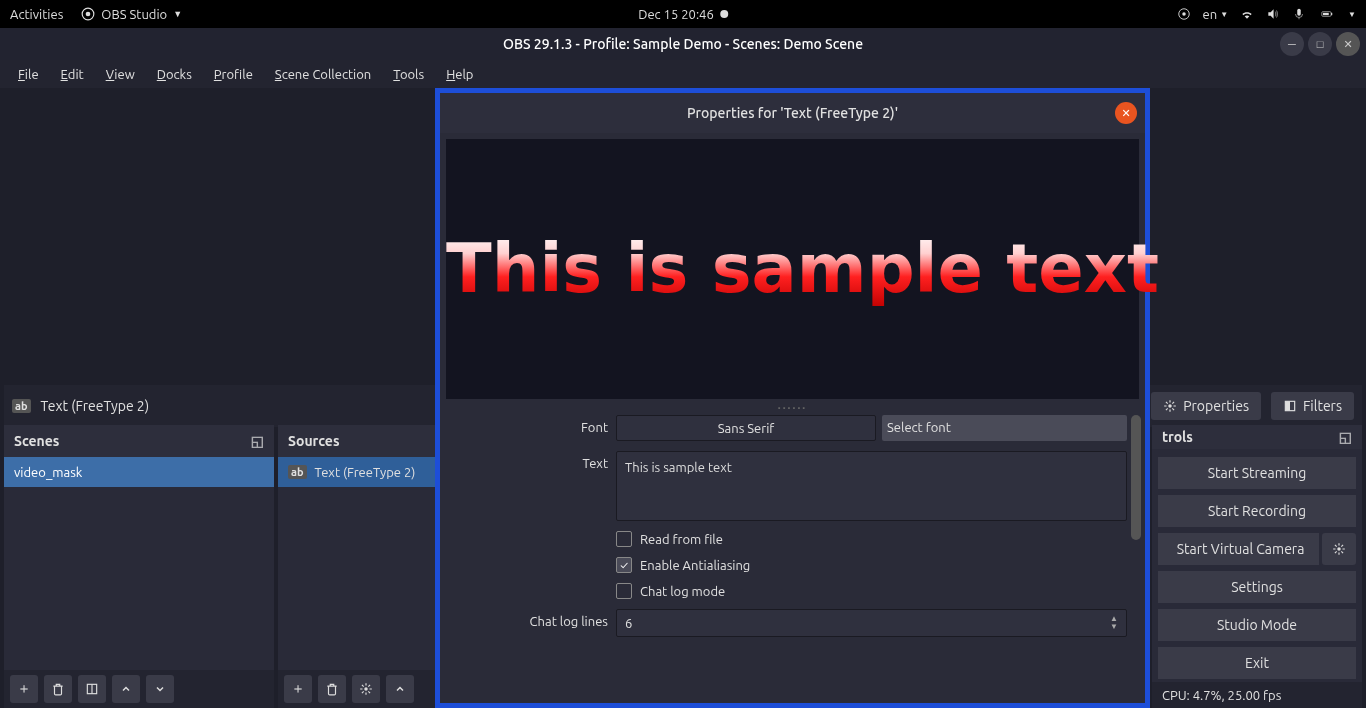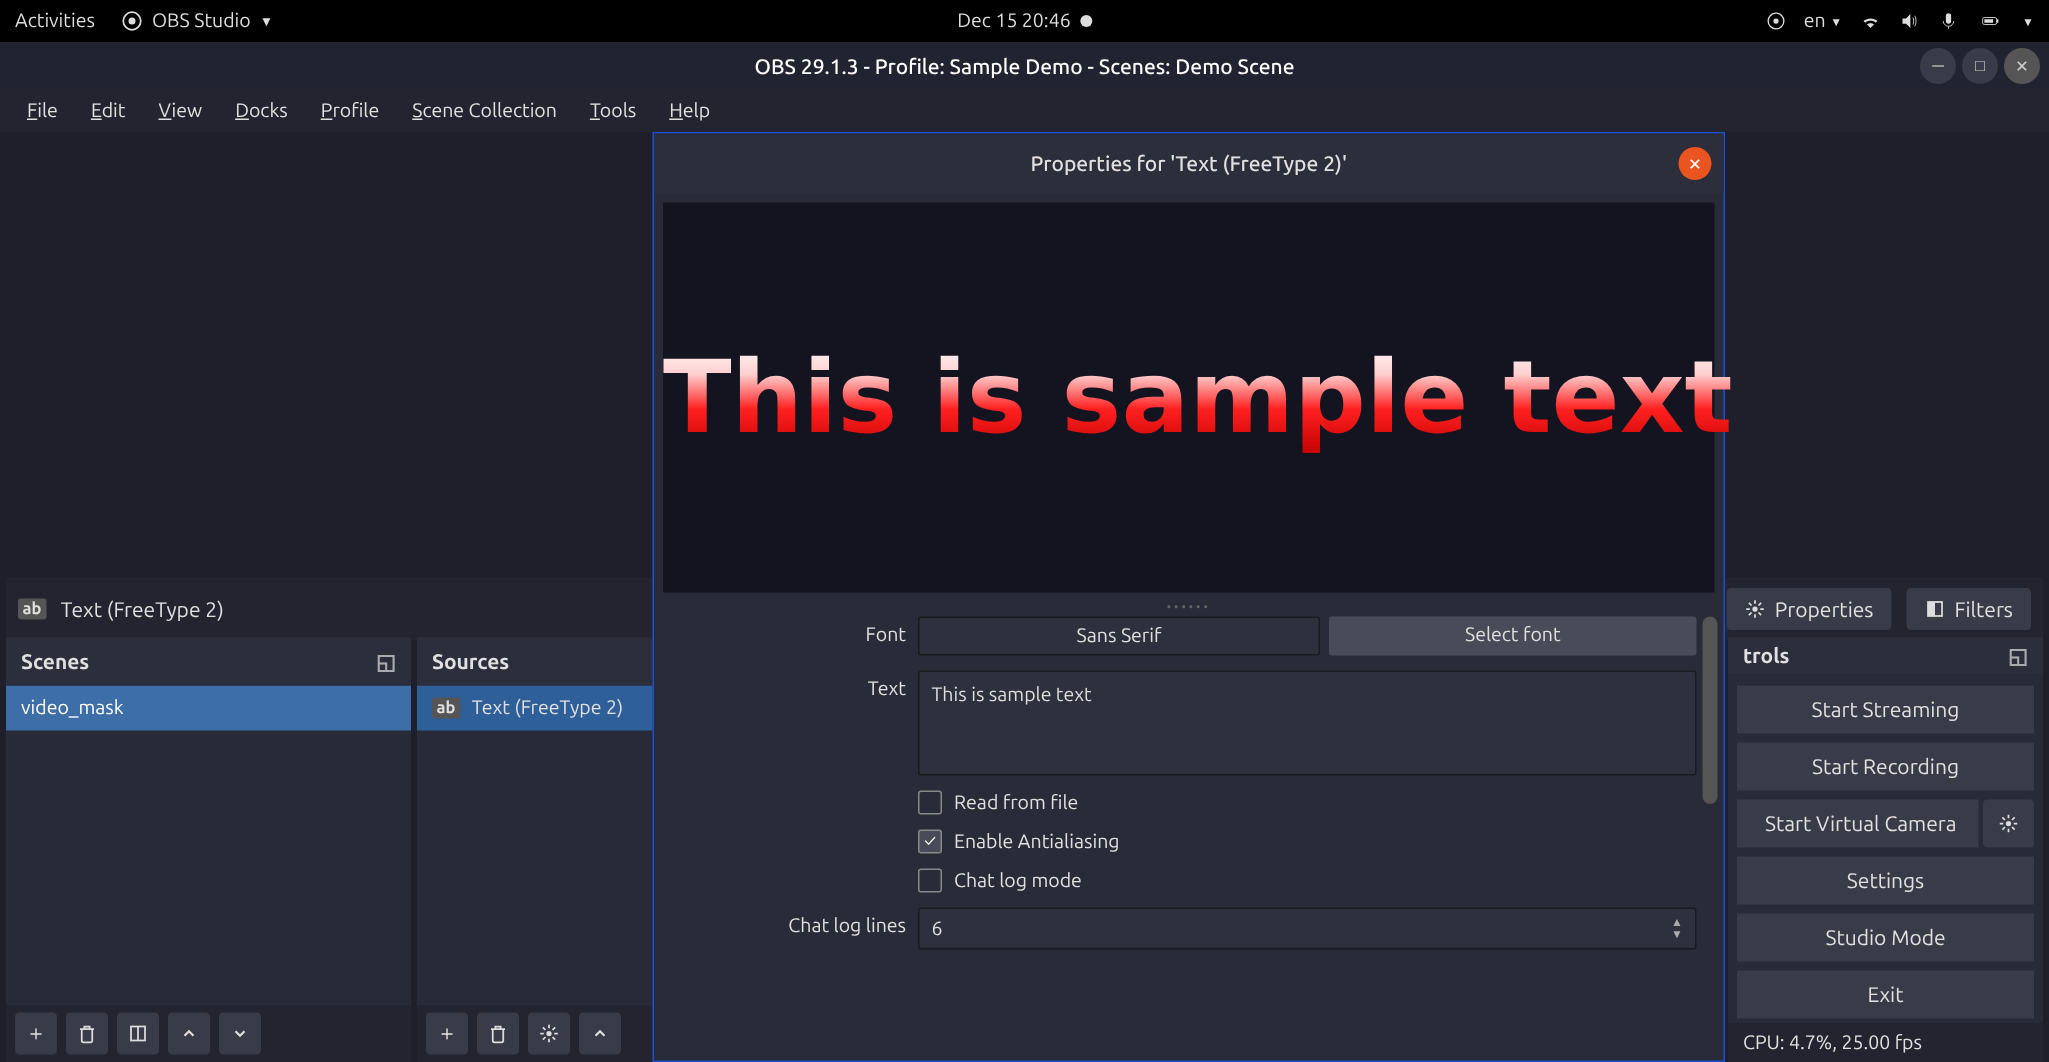--- a/index.html
+++ b/index.html
@@ -51,36 +51,36 @@
 
 
 .controls { position:absolute; right:4px; top:425px; width:210px; bottom:0; background:#292a38; display:flex; flex-direction:column;}
 .controls .ctrl-btn { background:#3a3b48; margin:3px 6px; padding:8px; text-align:center; border-radius:0; cursor:pointer; font-size:14px;}
 .controls .ctrl-row { display:flex; margin:3px 6px; gap:3px;}
 .controls .ctrl-row .ctrl-btn{flex:1; margin:0;padding-left:12px;}
 .controls .gear { width:34px; background:#3a3b48; display:flex; align-items:center; justify-content:center; border-radius:3px; cursor:pointer;}
 .status-line { margin-top:auto; padding:6px 10px; font-size:13px; background:#232430;}
 
 
-.dialog-backdrop { position:absolute; top:88px; left:435px; width:715px; height:620px; background:#2a2b38; border:1px solid #1d4ed8; z-index:100; display:flex; flex-direction:column;}
+.dialog-backdrop { position:absolute; top:88px; left:435px; width:715px; height:620px; background:#2a2b38; border:5px solid #1d4ed8; z-index:100; display:flex; flex-direction:column;}
 .dlg-title { height:40px; background:#2d2e3c; display:flex; align-items:center; justify-content:center; font-weight:500; font-size:14px; position:relative;}
 .dlg-close { position:absolute; right:8px; width:22px; height:22px; border-radius:50%; background:#e95420; display:flex; align-items:center; justify-content:center; color:#fff; font-size:11px; cursor:pointer;}
 .dlg-preview { height:260px; background:#131420; margin:6px; display:flex; align-items:center; justify-content:center;}
 .preview-text-container{ width:100%; text-align:center; }
 .preview-text { font-size:67px; font-weight:bold; font-family: "DejaVu Sans", sans-serif; letter-spacing:0px;
   background: linear-gradient(180deg, #fff 0%, #ffd0d0 30%, #ff2020 60%, #c00000 100%);
   -webkit-background-clip:text; background-clip:text; color:transparent; white-space:nowrap;}
 .dlg-splitter { height:6px; display:flex; justify-content:center; align-items:center; cursor:ns-resize;}
 .dlg-splitter .dots{ font-size:8px; letter-spacing:2px; color:#666;}
 .dlg-form { flex:1; overflow:hidden; padding:4px 18px 4px 8px; display:flex; flex-direction:column; gap:10px; position:relative;}
 .form-row { display:flex; align-items:flex-start; gap:8px;}
 .form-row .lbl { width:160px; text-align:right; padding-top:5px; font-size:13px;}
 .form-row .ctrl { flex:1; display:flex; gap:6px;}
 .font-display { flex:1; background:#2f303e; border:1px solid #1a1a22; padding:5px; text-align:center; border-radius:2px;}
-.select-font-btn { width:245px; background:#4a4b58; padding:5px; text-align:center; border-radius:2px; cursor:pointer;}
+.select-font-btn { width:245px; background:#4a4b58; padding:5px; border-radius:2px; cursor:pointer;}
 .text-area { flex:1; background:#2f303e; border:1px solid #1a1a22; padding:8px; min-height:70px; border-radius:2px; font-size:13px; color:#ddd; resize:none;}
 .check-row { display:flex; align-items:center; gap:8px; margin-left:168px;}
 .check { width:16px; height:16px; border:1px solid #888; border-radius:2px; display:flex; align-items:center; justify-content:center; font-size:11px; color:#fff; cursor:pointer;}
 .check.checked { background:#4a4b58;}
 .spin-input { flex:1; background:#2f303e; border:1px solid #1a1a22; padding:5px 8px; border-radius:2px; display:flex; align-items:center;}
 .spin-btns { margin-left:auto; display:flex; flex-direction:column; font-size:8px; line-height:8px; color:#aaa;}
 .dlg-scroll { position:absolute; right:4px; top:4px; width:10px; height:125px; background:#555; border-radius:5px;}
 .dlg-footer { height:44px; display:flex; align-items:center; padding:0 10px; gap:8px;}
 .dlg-footer .spacer{flex:1;}
 .dlg-btn { background:#4a4b58; padding:7px 20px; border-radius:3px; cursor:pointer; font-size:14px;}

